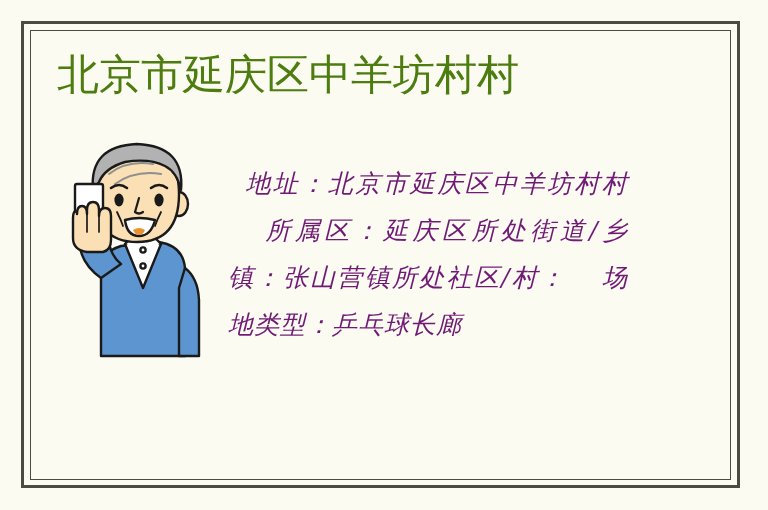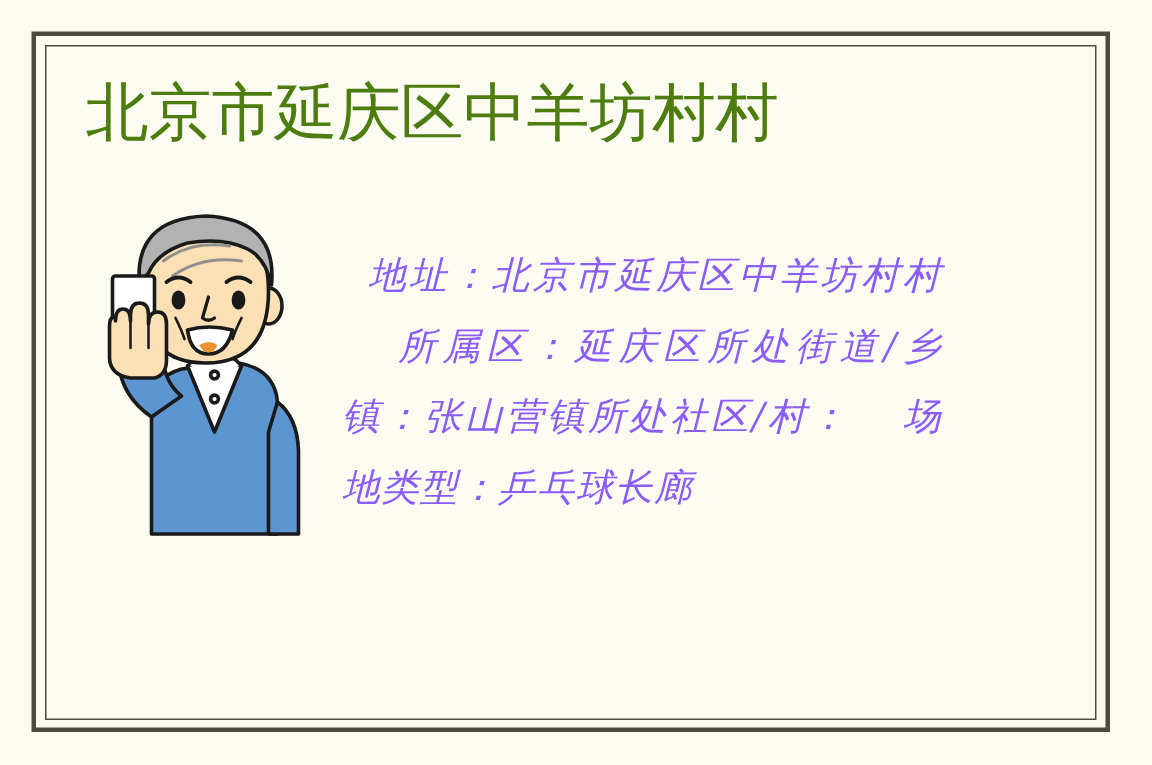--- a/index.html
+++ b/index.html
@@ -61,21 +61,21 @@
 
   
   #info-block {
     position: absolute;
     left: 228px;
     top: 160px;
     width: 400px;
     font-family: "DejaVu Serif", "Liberation Serif", serif;
     font-size: 25px;
     line-height: 47px;
-    color: #8b5cf6;
+    color: #701a75;
     font-style: italic;
     letter-spacing: 1px;
     text-align: justify;
     text-align-last: left;
   }
   .info-run {
     display: inline;
   }
   .info-gap {
     display: inline-block;

